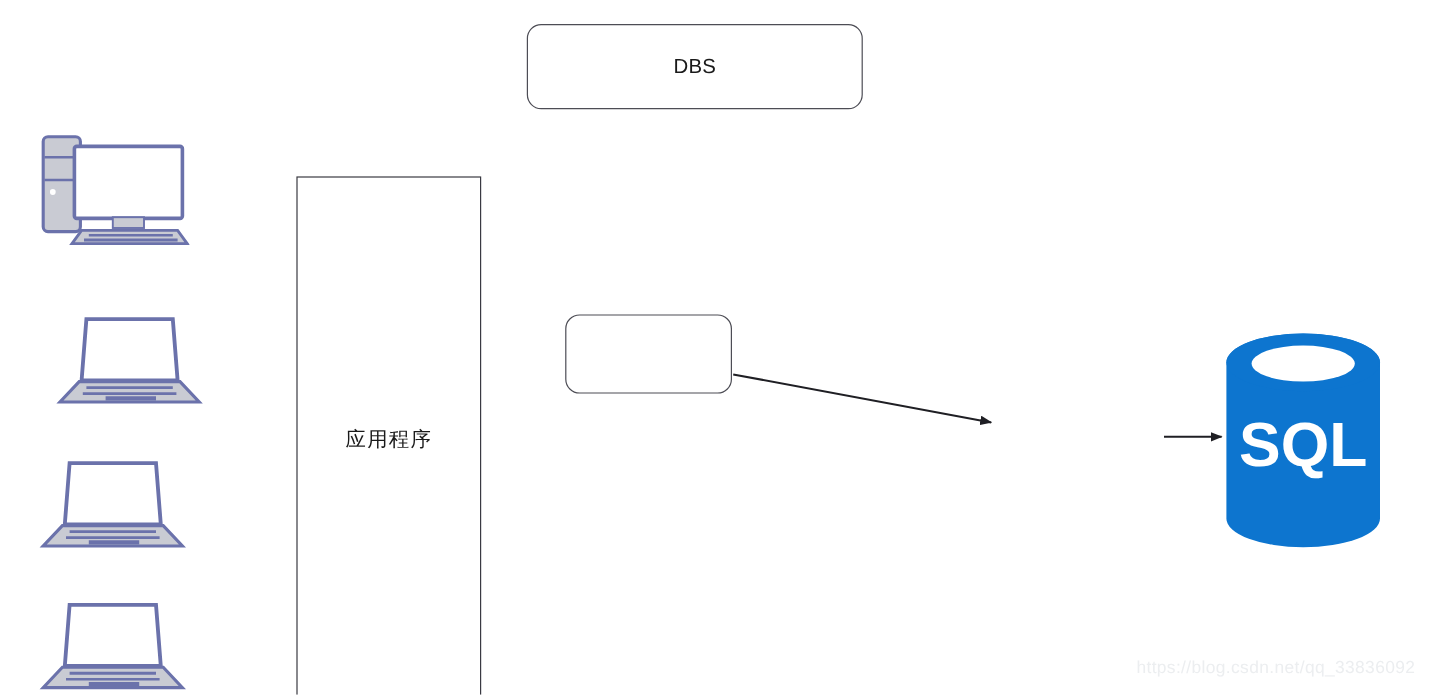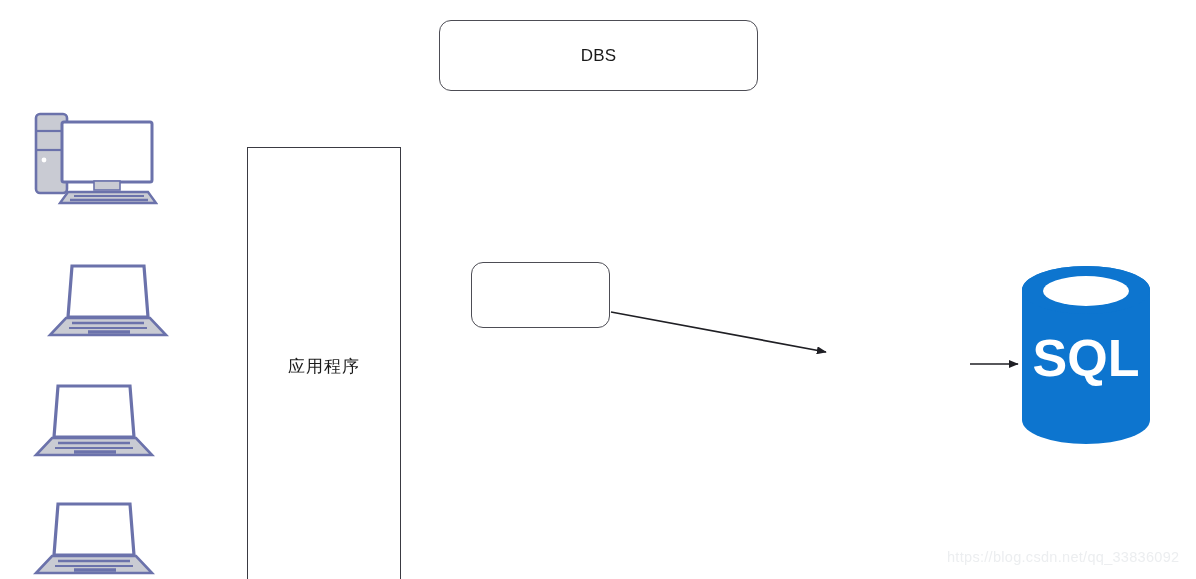--- a/index.html
+++ b/index.html
@@ -44,21 +44,21 @@
   }
   .node-label.cjk {
     font-size: 17px;
     letter-spacing: 1px;
   }
 
   
   #dbs-box {
     left: 439px;
     top: 20px;
-    width: 319px;
+    width: 280px;
     height: 71px;
   }
 
   
   #app-program-box {
     left: 247px;
     top: 130px;
     width: 154px;
     height: 438px;
     margin-top: 17px;
@@ -88,21 +88,21 @@
     width: 1196px;
     height: 579px;
     pointer-events: none;
     overflow: visible;
   }
 
   
   #sql-db {
     position: absolute;
     left: 1020px;
-    top: 264px;
+    top: 276px;
     width: 132px;
     height: 182px;
   }
   #sql-db svg { display: block; }
 
   
   .device-icon {
     position: absolute;
   }
   .device-icon svg { display: block; }

